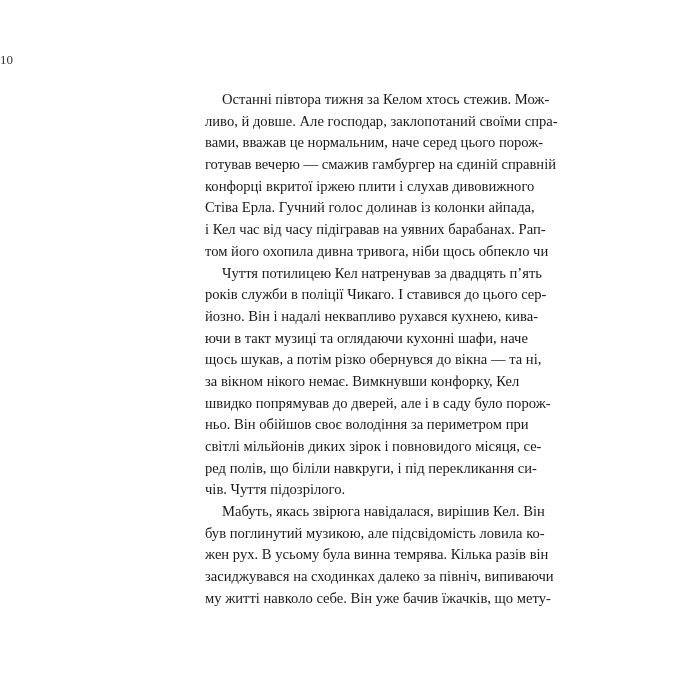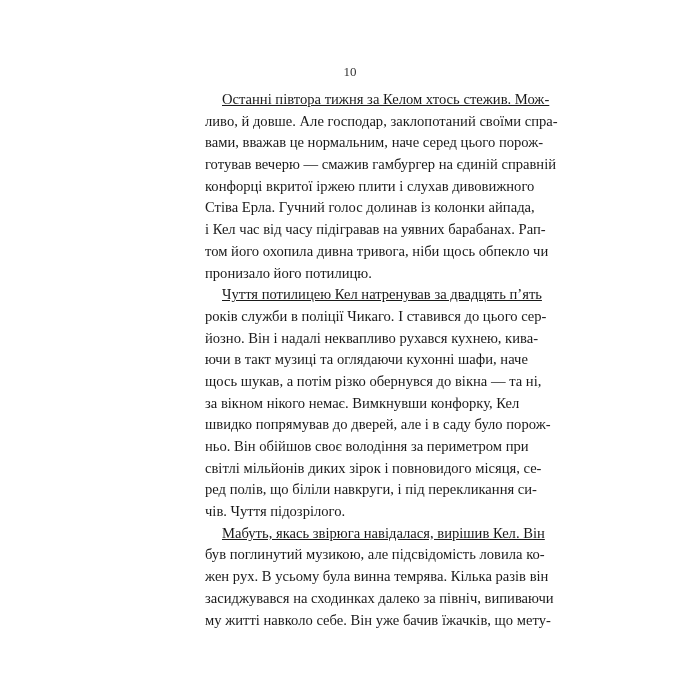--- a/index.html
+++ b/index.html
@@ -13,64 +13,61 @@
       position: relative;
       overflow: hidden;
       font-family: "Liberation Serif", "DejaVu Serif", serif;
       color: #1a1a1a;
     }
     .page-number {
       position: absolute;
       top: 52px;
       left: 0;
       width: 700px;
-      text-align: center;
+      text-align: left;
       font-size: 13px;
       color: #333;
-      margin-top: 12px;
     }
     .text-block {
       position: absolute;
       top: 89px;
       left: 205px;
       width: 293px;
     }
     .line {
       display: block;
       height: 21.7px;
       line-height: 21.7px;
       font-size: 14.6px;
       white-space: nowrap;
       text-align: justify;
       text-align-last: justify;
     }
     .line.indent {
       padding-left: 17px;
-      text-decoration: underline;
     }
     .line.last {
       text-align-last: left;
     }
   </style>
 </head>
 <body>
 
 <div class="page-number">10</div>
 
 <div class="text-block">
   <div>
     <span class="line indent">Останні півтора тижня за Келом хтось стежив. Мож-</span>
     <span class="line">ливо, й довше. Але господар, заклопотаний своїми спра-</span>
     <span class="line">вами, вважав це нормальним, наче серед цього порож-</span>
     <span class="line">готував вечерю — смажив гамбургер на єдиній справній</span>
     <span class="line">конфорці вкритої іржею плити і слухав дивовижного</span>
     <span class="line">Стіва Ерла. Гучний голос долинав із колонки айпада,</span>
     <span class="line">і Кел час від часу підігравав на уявних барабанах. Рап-</span>
     <span class="line">том його охопила дивна тривога, ніби щось обпекло чи</span>
-    <span class="line last">пронизало його потилицю.</span>
   </div>
   <div>
     <span class="line indent">Чуття потилицею Кел натренував за двадцять п’ять</span>
     <span class="line">років служби в поліції Чикаго. І ставився до цього сер-</span>
     <span class="line">йозно. Він і надалі неквапливо рухався кухнею, кива-</span>
     <span class="line">ючи в такт музиці та оглядаючи кухонні шафи, наче</span>
     <span class="line">щось шукав, а потім різко обернувся до вікна — та ні,</span>
     <span class="line">за вікном нікого немає. Вимкнувши конфорку, Кел</span>
     <span class="line">швидко попрямував до дверей, але і в саду було порож-</span>
     <span class="line">ньо. Він обійшов своє володіння за периметром при</span>

